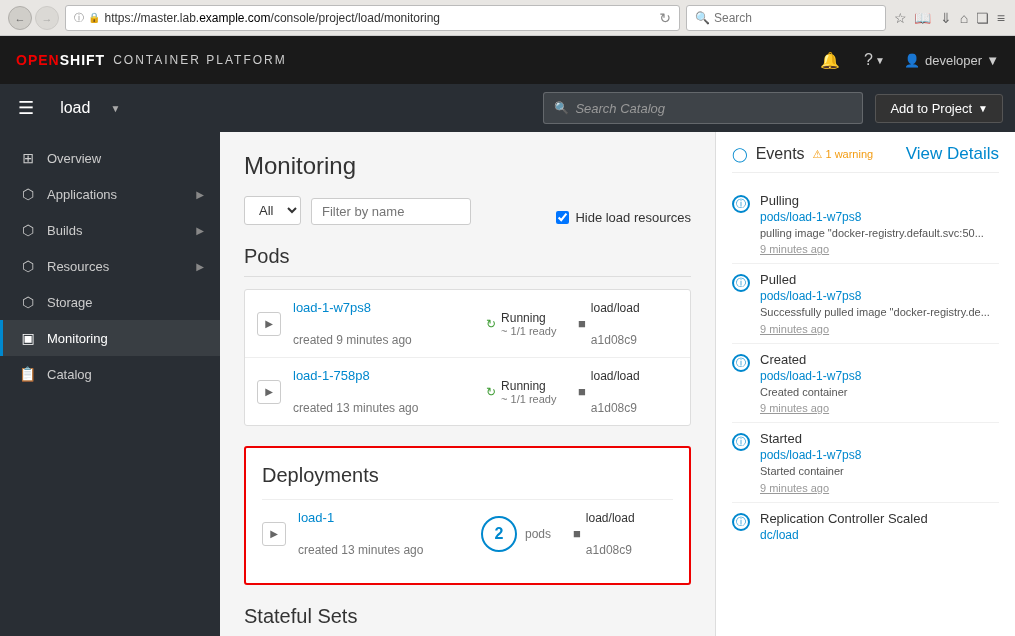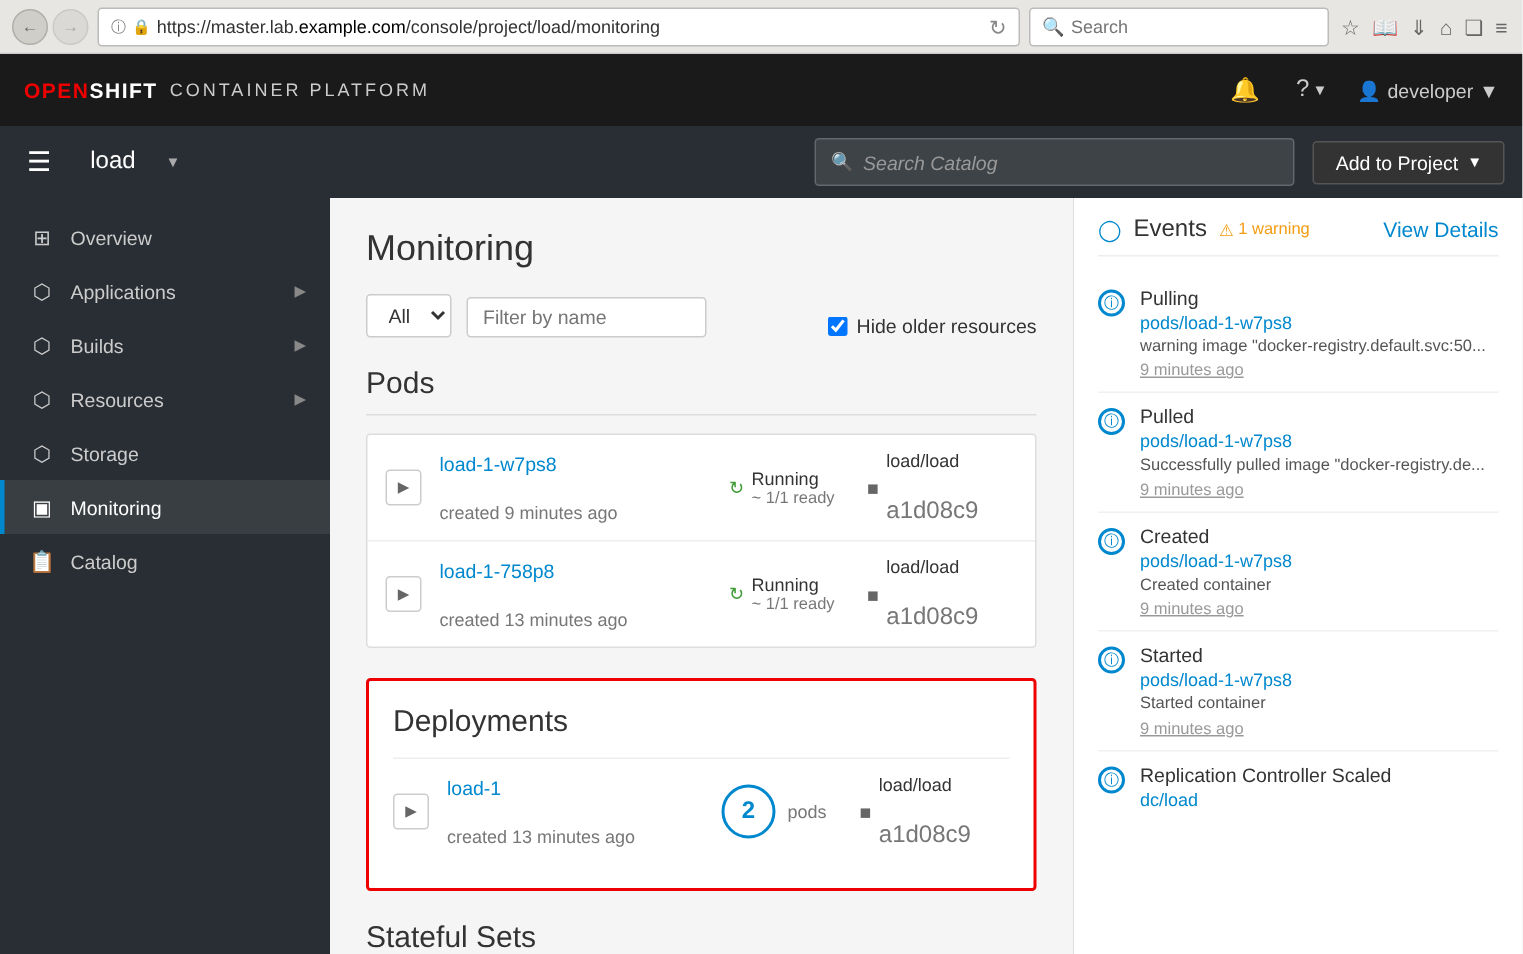--- a/index.html
+++ b/index.html
@@ -206,21 +206,21 @@
       color: #333; font-size: 12px; min-width: 80px;
     }
     .item-status .status-icon { color: #3f9c35; font-size: 12px; }
     .item-status-sub { color: #777; font-size: 11px; }
     .item-image {
       display: flex; align-items: center; gap: 5px;
       min-width: 100px; font-size: 12px; color: #333;
     }
     .item-image .img-icon { color: #666; font-size: 13px; }
     .item-image .img-name { font-size: 12px; }
-    .item-image .img-hash { color: #777; font-size: 16px; margin-top: 18px; }
+    .item-image .img-hash { color: #777; font-size: 12px; margin-top: 18px; }
 
     
     .deployments-section {
       border: 2px solid #e00;
       border-radius: 3px;
       padding: 16px;
       background: white;
       margin-bottom: 20px;
     }
     .deployments-section .section-title {
@@ -256,21 +256,21 @@
       border-bottom: 1px solid #eee;
     }
     .events-title-icon { color: #0088ce; font-size: 14px; }
     .events-title { font-size: 16px; font-weight: 400; color: #333; }
     .events-warning {
       font-size: 11px; color: #f39c12;
       display: flex; align-items: center; gap: 3px;
     }
     .events-view-details {
       margin-left: auto; color: #0088ce;
-      font-size: 14px; text-decoration: none; cursor: pointer;
+      font-size: 17px; text-decoration: none; cursor: pointer;
     }
     .event-item {
       display: flex; gap: 10px;
       padding: 8px 0;
       border-bottom: 1px solid #f0f0f0;
     }
     .event-item:last-child { border-bottom: none; }
     .event-icon {
       width: 18px; height: 18px; border-radius: 50%;
       border: 2px solid #0088ce;
@@ -391,21 +391,21 @@
   <div class="content-area">
     <h1 class="page-title">Monitoring</h1>
 
     <div class="filter-bar">
       <select class="filter-select">
         <option>All</option>
       </select>
       <input type="text" class="filter-input" placeholder="Filter by name" style="">
       <label class="hide-older-label">
         <input type="checkbox" checked="" style="">
-        <span>Hide older resources</span>
+        <span>Hide load resources</span>
       </label>
     </div>
 
     <h2 class="section-title">Pods</h2>
     <div class="item-list">
 
       <div class="item-row">
         <button class="expand-btn">▶</button>
         <div class="item-info">
           <a class="item-link">load-1-w7ps8</a>
@@ -486,21 +486,21 @@
         <span>1 warning</span>
       </span>
       <a class="events-view-details">View Details</a>
     </div>
 
     <div class="event-item">
       <div class="event-icon">ⓘ</div>
       <div class="event-content">
         <div class="event-type">Pulling</div>
         <a class="event-link">pods/load-1-w7ps8</a>
-        <div class="event-desc">warning image "docker-registry.default.svc:50...</div>
+        <div class="event-desc">pulling image "docker-registry.default.svc:50...</div>
         <div class="event-time">9 minutes ago</div>
       </div>
     </div>
 
     <div class="event-item">
       <div class="event-icon">ⓘ</div>
       <div class="event-content">
         <div class="event-type">Pulled</div>
         <a class="event-link">pods/load-1-w7ps8</a>
         <div class="event-desc">Successfully pulled image "docker-registry.de...</div>

